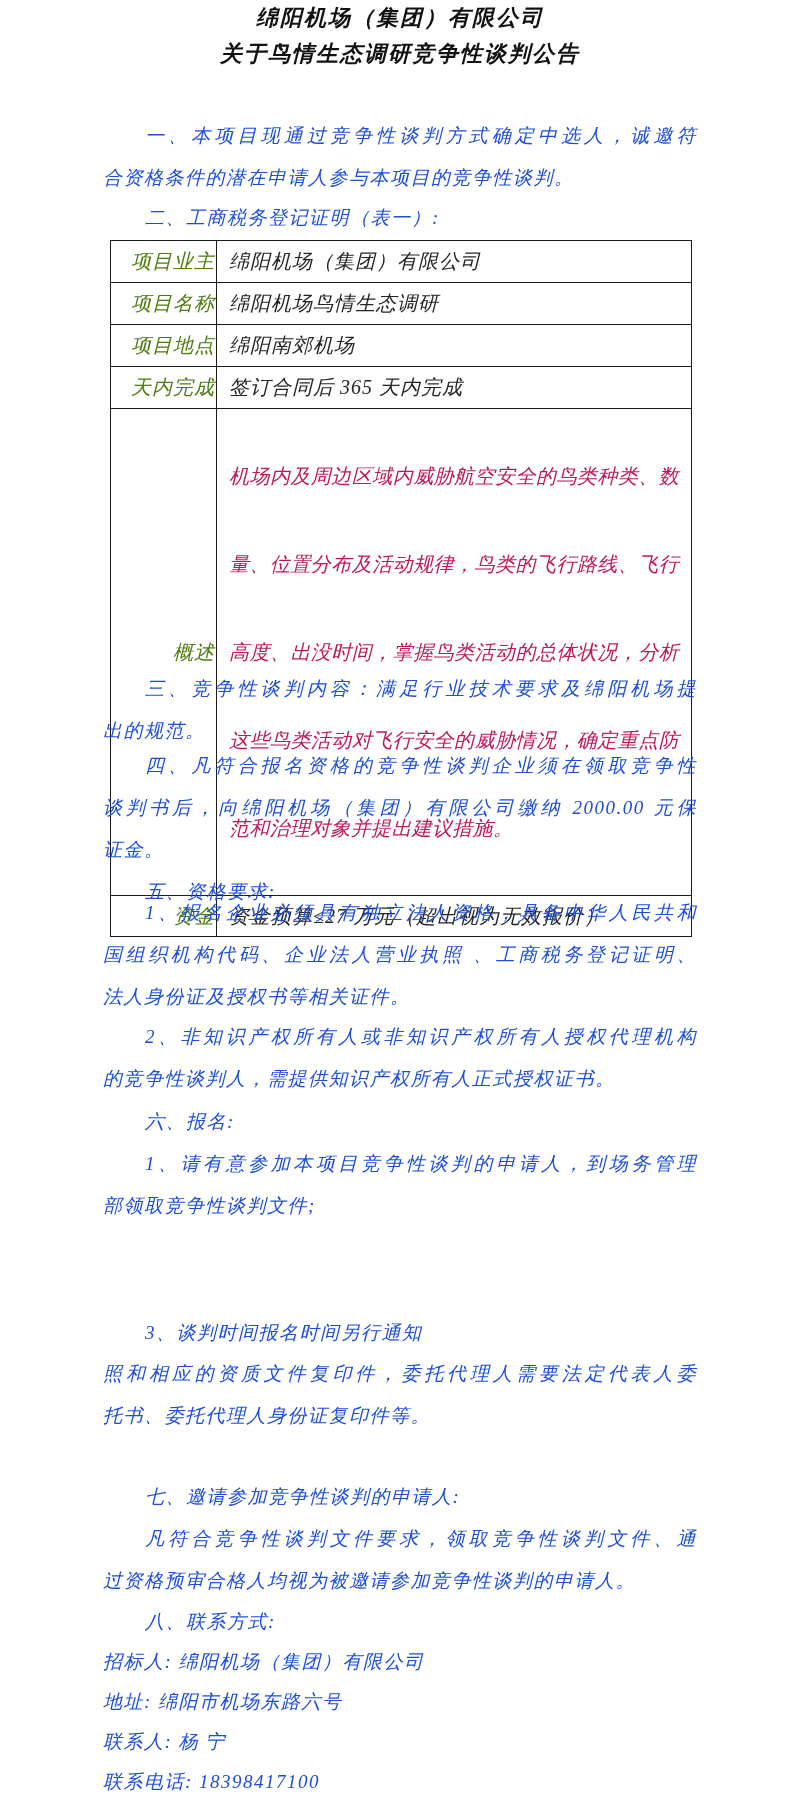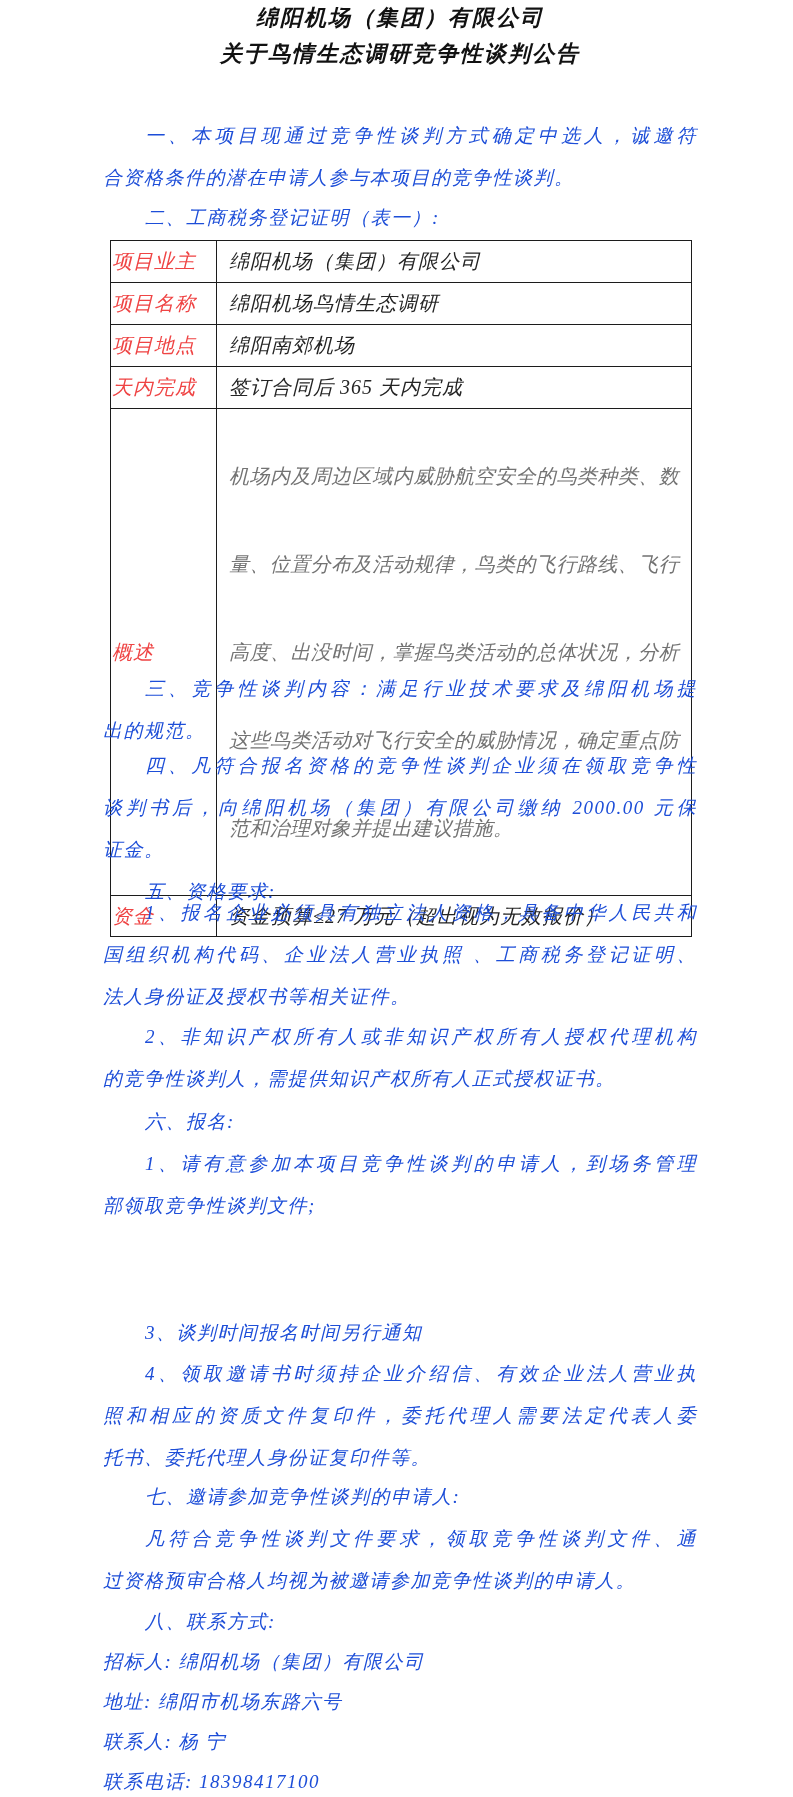--- a/index.html
+++ b/index.html
@@ -21,29 +21,29 @@
     position:absolute; left:103px; width:594px; margin:0;
     text-align:center; font-family:"Liberation Sans","DejaVu Sans",sans-serif;
     font-weight:bold; color:#111; font-size:22px; letter-spacing:2px; line-height:36px;
   }
   .info-table {
     position:absolute; left:110px; top:240px; width:582px;
     border-collapse:collapse; table-layout:fixed;
   }
   .info-table td { border:1.5px solid #1c1c1c; }
   .info-table td.lbl {
-    width:103px; text-align:left; vertical-align:middle;
-    font-size:20px; letter-spacing:1px; color:#ef4444;
+    width:103px; text-align:right; vertical-align:middle;
+    font-size:20px; letter-spacing:1px; color:#4d7c0f;
   }
   .info-table td.val {
     padding:0 12px; vertical-align:middle;
     font-size:20px; letter-spacing:1px; color:#242424; white-space:pre;
   }
   .info-table td.val.multi { vertical-align:top; }
-  .tline { line-height:42px; font-size:20px; letter-spacing:0.3px; white-space:pre; color:#737373; }
+  .tline { line-height:42px; font-size:20px; letter-spacing:0.3px; white-space:pre; color:#be185d; }
   .tline.just { text-align:justify; text-align-last:justify; white-space:pre-wrap; }
   .contact .line { line-height:40px; }
 </style>
 </head>
 <body>
 
 <div class="page">
 
   <h1 class="title" style="top:0px">绵阳机场（集团）有限公司</h1>
   <h2 class="title" style="top:36px">关于鸟情生态调研竞争性谈判公告</h2>
@@ -126,21 +126,20 @@
     <div class="line just indent">1、请有意参加本项目竞争性谈判的申请人，到场务管理</div>
     <div class="line">部领取竞争性谈判文件;</div>
   </div>
 
 
   <div class="blk" style="top:1312px">
     <div class="line indent">3、谈判时间报名时间另行通知</div>
   </div>
 
   <div class="blk" style="top:1353px">
-    <div class="line just indent">4、领取邀请书时须持企业介绍信、有效企业法人营业执</div>
     <div class="line just">照和相应的资质文件复印件，委托代理人需要法定代表人委</div>
     <div class="line">托书、委托代理人身份证复印件等。</div>
   </div>
 
   <div class="blk" style="top:1476px">
     <div class="line indent">七、邀请参加竞争性谈判的申请人:</div>
   </div>
 
   <div class="blk" style="top:1518px">
     <div class="line just indent">凡符合竞争性谈判文件要求，领取竞争性谈判文件、通</div>

